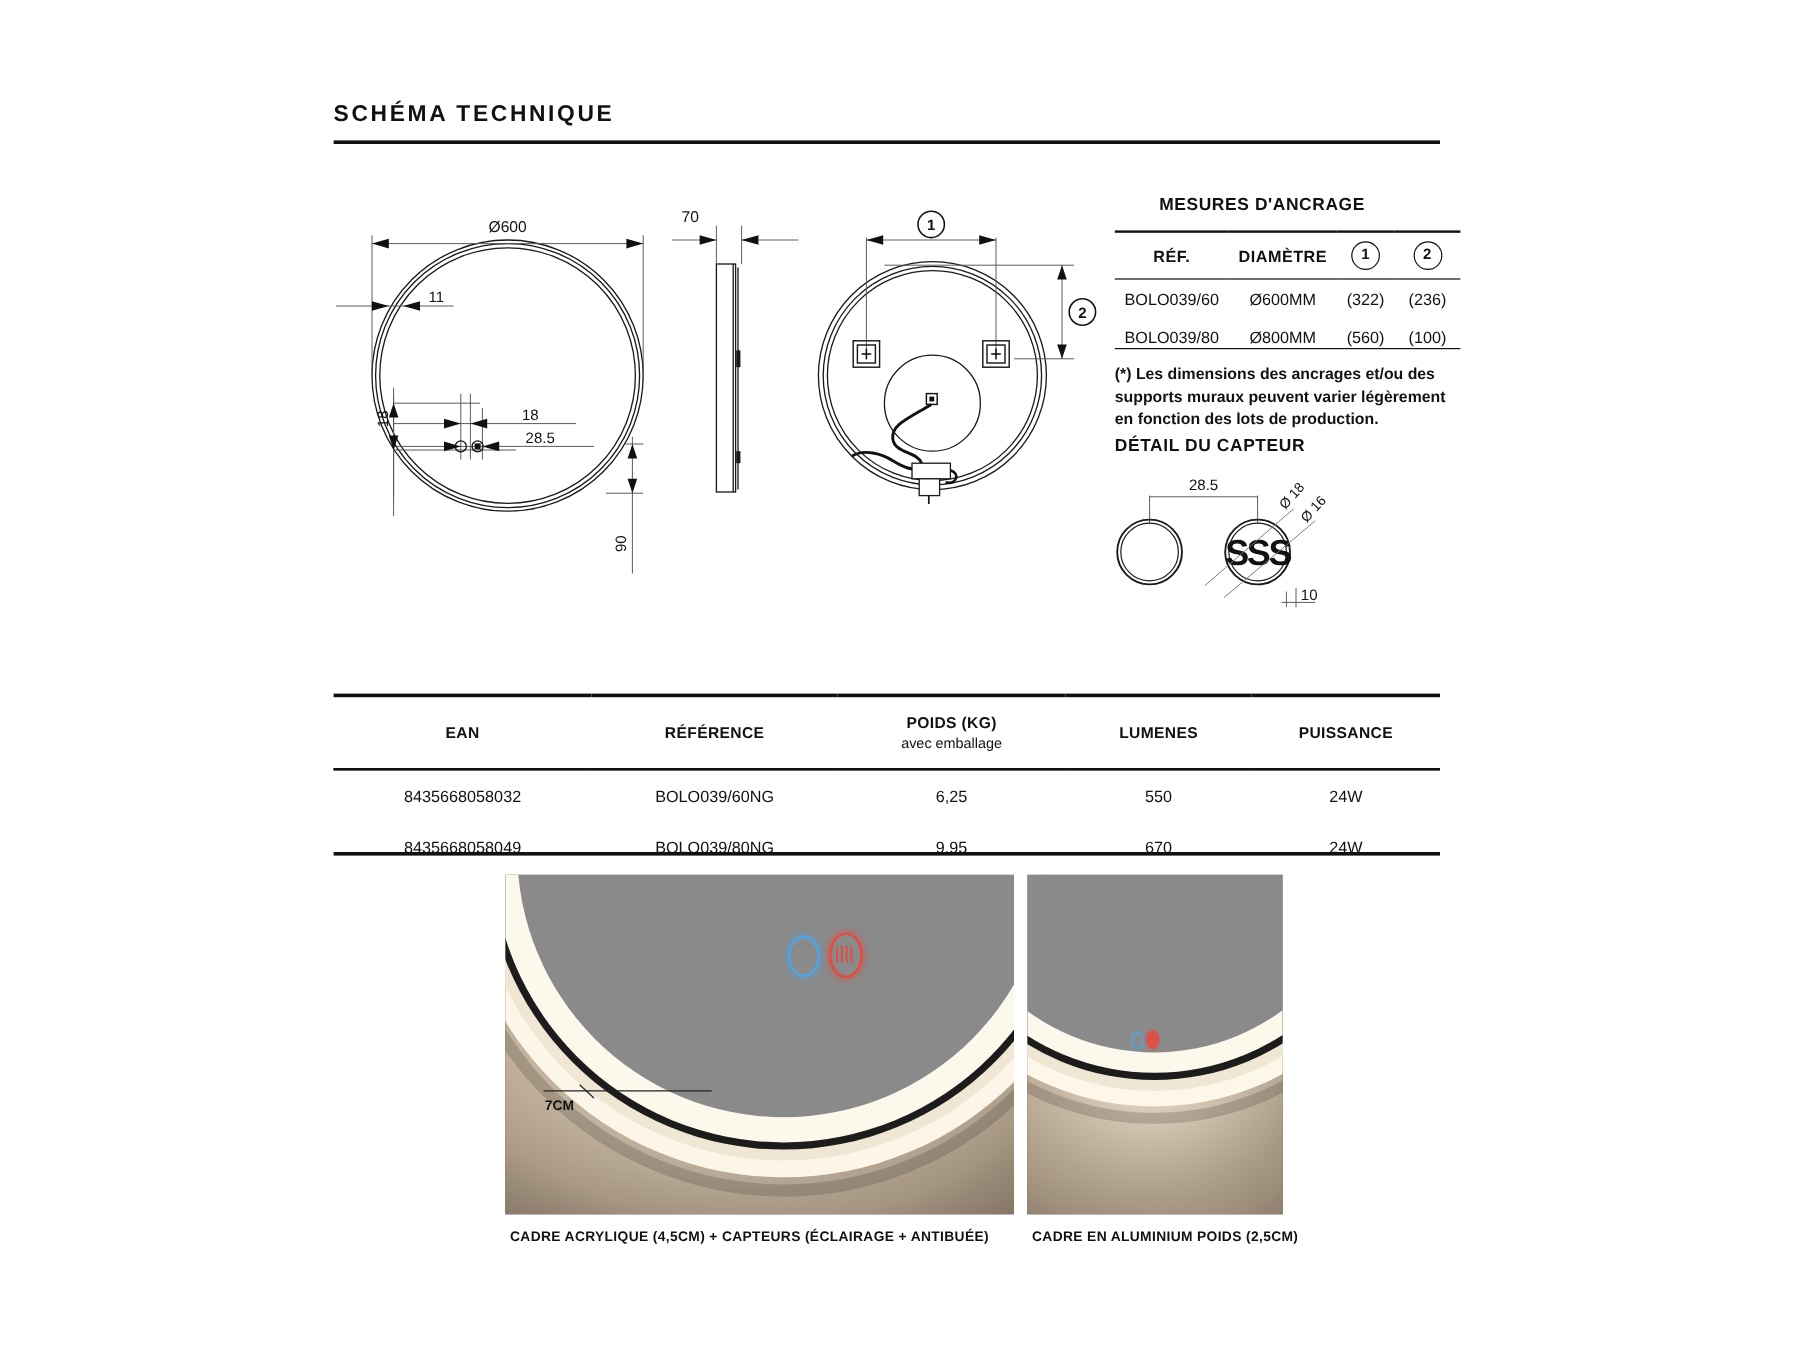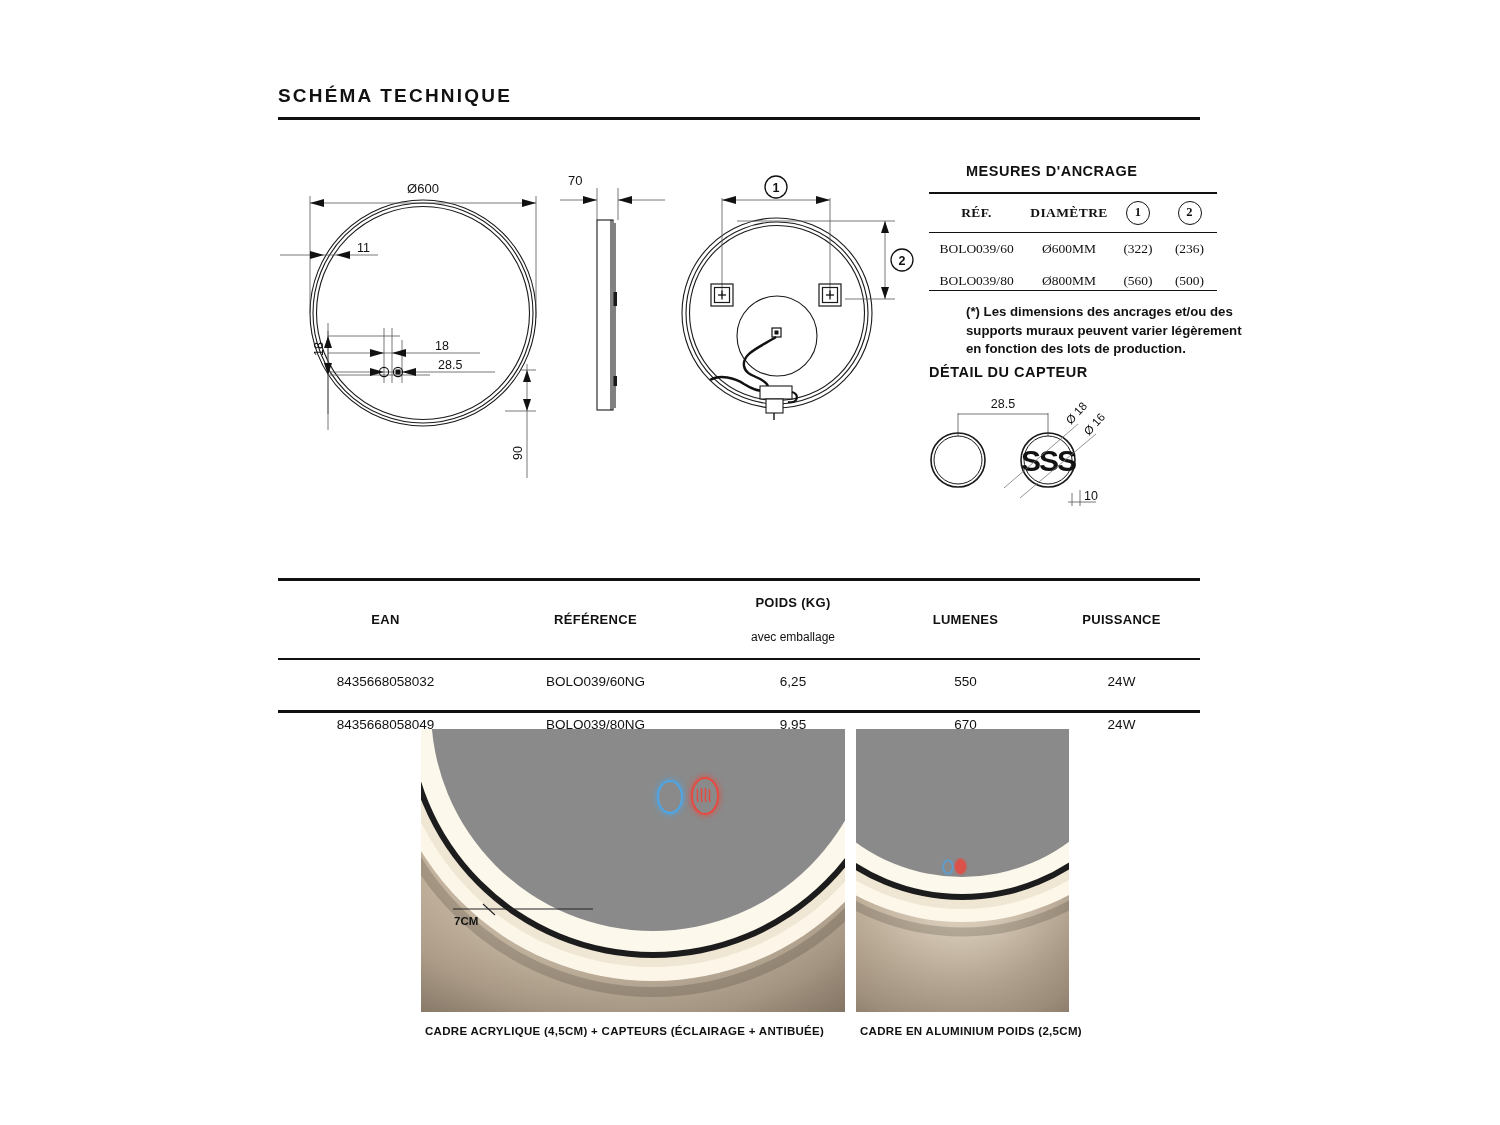--- a/index.html
+++ b/index.html
@@ -12,42 +12,42 @@
 
   
   .sec-title{
     position:absolute;font-weight:bold;letter-spacing:2.2px;
     font-size:19px;color:#111;white-space:nowrap;
   }
   .rule{position:absolute;background:#111;}
 
   
   .anch-title{position:absolute;font-weight:bold;font-size:14.5px;letter-spacing:.5px;}
-  .anch-table{position:absolute;border-collapse:collapse;font-size:13.5px;font-family:Liberation Serif, serif;}
+  .anch-table{position:absolute;border-collapse:collapse;font-size:13.5px;}
   .anch-table th,.anch-table td{padding:0;text-align:center;font-weight:normal;white-space:nowrap;}
   .anch-table thead th{font-weight:bold;height:38px;font-size:13.5px;letter-spacing:.4px;}
   .anch-table tbody td{height:32px;}
   .hr-thick{border-top:2.2px solid #111;}
 
   .badge{
     display:inline-block;width:22px;height:22px;line-height:21px;
     border:1.4px solid #111;border-radius:50%;text-align:center;
     font-size:12.5px;font-weight:bold;
   }
 
   .note{
     position:absolute;font-size:13.2px;line-height:18.5px;width:290px;
     font-weight:600;color:#111;
   }
 
   
   .dt{position:absolute;border-collapse:collapse;}
   .dt th,.dt td{text-align:center;font-weight:normal;white-space:nowrap;}
   .dt thead th{font-weight:bold;font-size:13px;letter-spacing:.3px;padding:14px 0 14px;}
-  .dt thead th .sub{display:block;font-weight:normal;font-size:12px;letter-spacing:0;margin-top:20px;}
+  .dt thead th .sub{display:block;font-weight:normal;font-size:12px;letter-spacing:0;margin-top:2px;}
   .dt tbody td{font-size:13.5px;padding:14px 0;}
 
   
   .photo{position:absolute;overflow:hidden;}
   .caption{position:absolute;font-size:11.5px;font-weight:bold;letter-spacing:.3px;white-space:nowrap;color:#111;}
 
   .led-ring{position:absolute;border-radius:50%;}
   svg{display:block;}
   .dimtxt{font-family:"Liberation Sans",sans-serif;}
 </style>
@@ -222,27 +222,27 @@
       <tr>
         <td style="border-top:1.3px solid #111;">BOLO039/60</td>
         <td style="border-top:1.3px solid #111;">Ø600MM</td>
         <td style="border-top:1.3px solid #111;">(322)</td>
         <td style="border-top:1.3px solid #111;">(236)</td>
       </tr>
       <tr>
         <td>BOLO039/80</td>
         <td>Ø800MM</td>
         <td>(560)</td>
-        <td>(500)</td>
+        <td>(100)</td>
       </tr>
     </tbody>
   </table>
   <div class="rule" style="left:929px;top:290px;width:288px;height:1.3px;"></div>
 
-  <div class="note" style="left:966px;top:303px;">(*) Les dimensions des ancrages et/ou des supports muraux peuvent varier légèrement en fonction des lots de production.</div>
+  <div class="note" style="left:929px;top:303px;">(*) Les dimensions des ancrages et/ou des supports muraux peuvent varier légèrement en fonction des lots de production.</div>
 
   <div class="anch-title" style="left:929px;top:364px;">DÉTAIL DU CAPTEUR</div>
 
   <div style="position:absolute;left:900px;top:388px;width:250px;height:128px;">
     <svg width="250" height="128" viewBox="0 0 250 128">
       <g stroke="#555" stroke-width=".8" fill="none">
         <line x1="58" y1="25" x2="58" y2="48"></line>
         <line x1="148" y1="25" x2="148" y2="48"></line>
         <line x1="58" y1="26" x2="148" y2="26"></line>
         <line x1="172" y1="105" x2="172" y2="118"></line>

